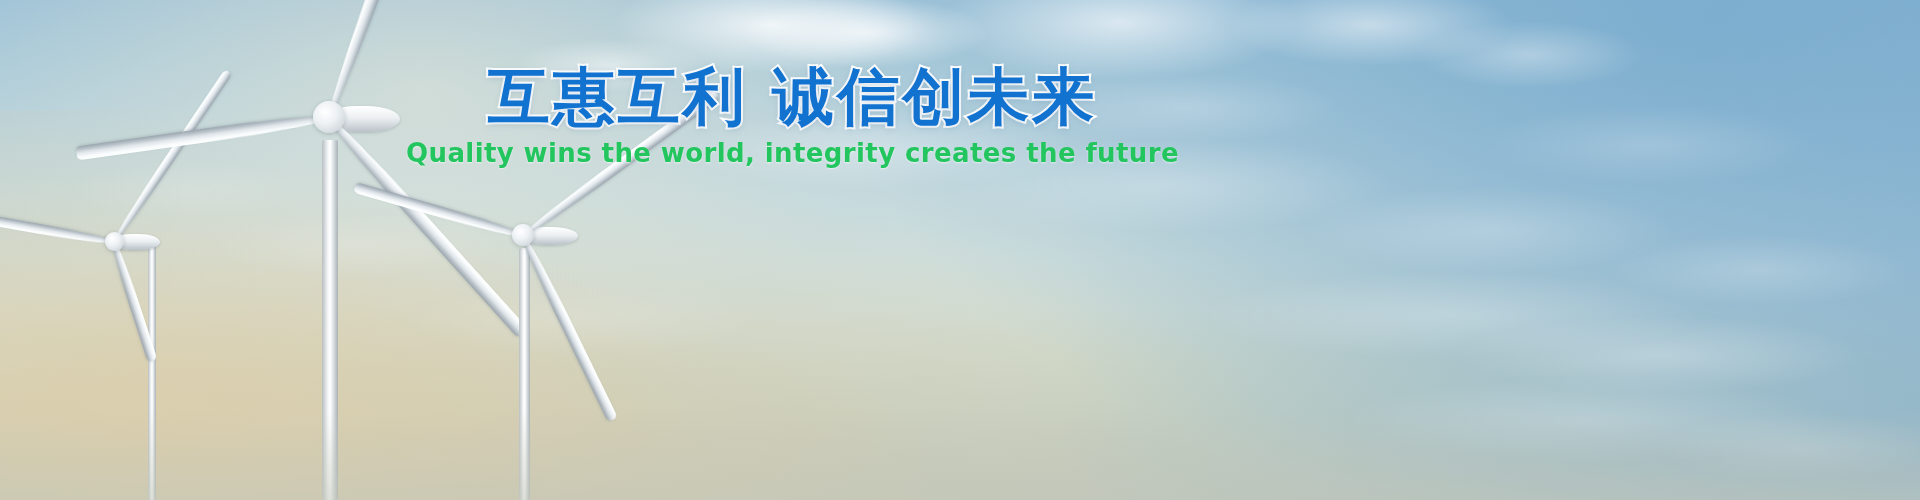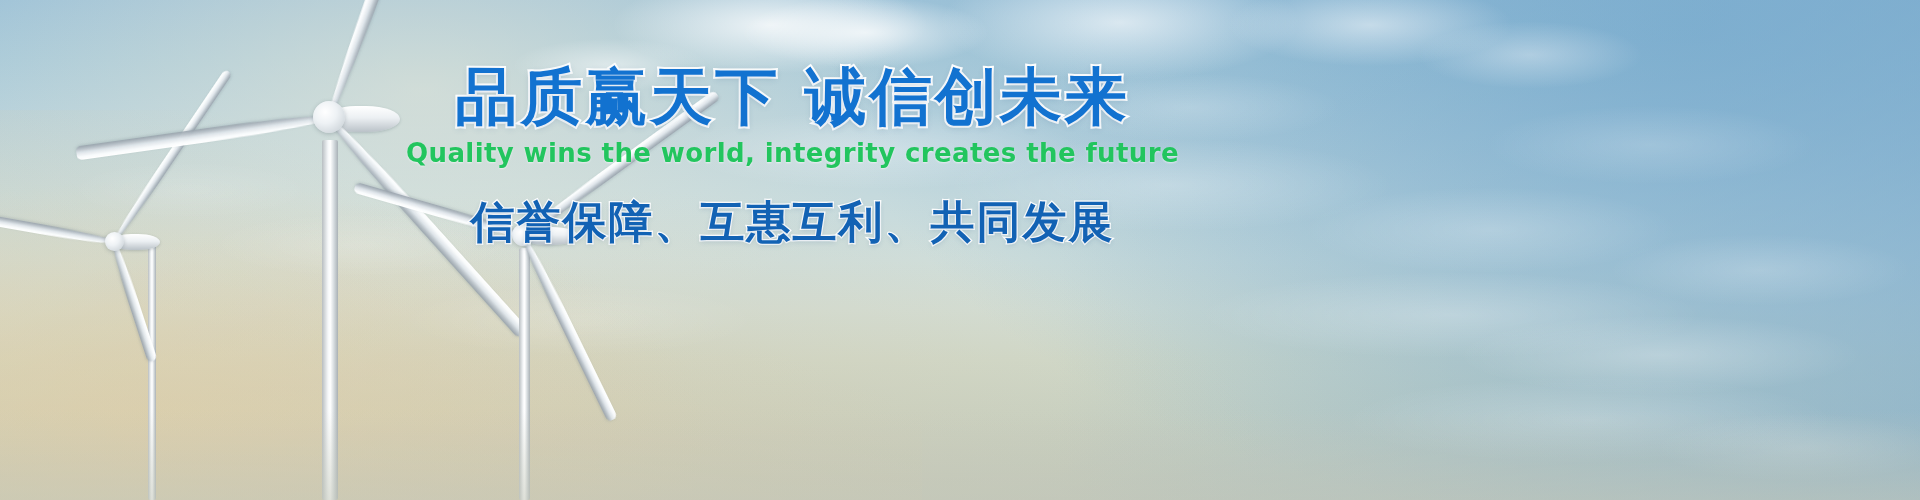--- a/index.html
+++ b/index.html
@@ -242,18 +242,17 @@
     <div class="hub" style="left:512px; top:224px; width:22px; height:22px;"></div>
 
     <div class="blade" style="left:523px; top:230px; width:240px; height:11px; transform: rotate(-36deg);"></div>
     <div class="blade" style="left:523px; top:230px; width:205px; height:11px; transform: rotate(64deg);"></div>
     <div class="blade" style="left:523px; top:230px; width:175px; height:11px; transform: rotate(196deg);"></div>
   </div>
 
   <div class="bottom-haze"></div>
 
   <div class="copy">
-    <div class="headline">品质赢天下  诚信创未来</div>
+    <div class="headline">互惠互利  诚信创未来</div>
     <div class="subline">Quality wins the world, integrity creates the future</div>
-    <div class="tagline">信誉保障、互惠互利、共同发展</div>
   </div>
 
 </div>
 
 </body></html>

